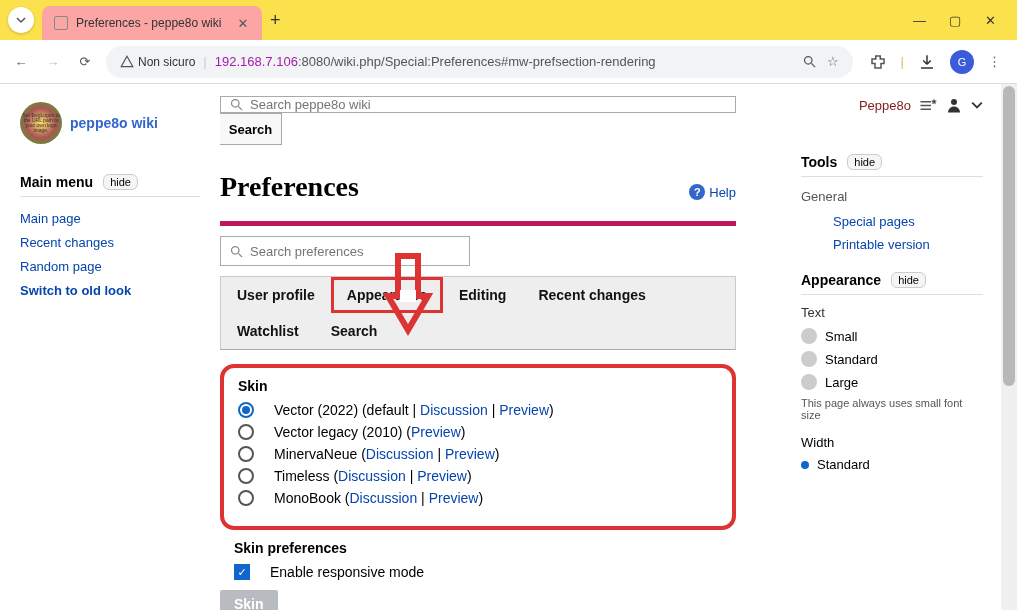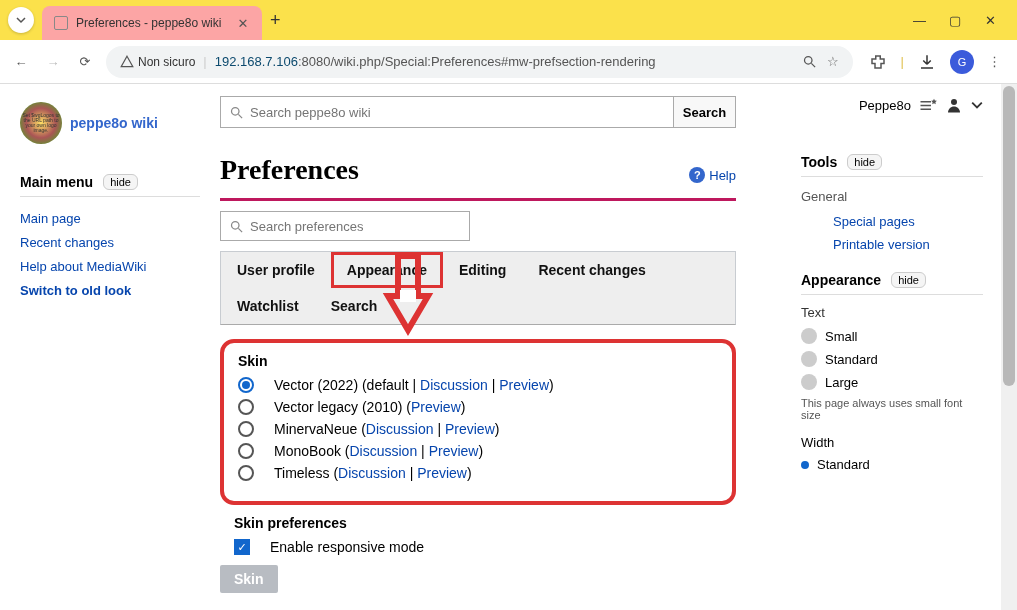--- a/index.html
+++ b/index.html
@@ -16,21 +16,21 @@
   .window-controls { margin-left: auto; display: flex; gap: 22px; padding-right: 10px; }
   .win-btn { width: 14px; color: #333; cursor: pointer; }
   
   .browser-toolbar { height: 44px; background: #fff; border-bottom: 1px solid #ddd; display: flex; align-items: center; padding: 0 10px; gap: 10px; }
   .nav-btn { width: 22px; color: #555; text-align: center; cursor: pointer; }
   .nav-btn.disabled { color: #bbb; }
   .addr-bar { flex: 1; height: 32px; background: #f1f3f4; border-radius: 16px; display: flex; align-items: center; padding: 0 14px; gap: 8px; }
   .secure-badge { display: flex; align-items: center; gap: 4px; color: #333; font-size: 12px; }
   .secure-badge svg { width: 14px; height: 14px; }
   .url-text { color: #555; font-size: 13px; }
-  .url-text .host { color: #0c4a6e; }
+  .url-text .host { color: #a21caf; }
   .addr-right { margin-left: auto; display: flex; gap: 10px; align-items: center; }
   .toolbar-right { display: flex; align-items: center; gap: 14px; padding: 0 6px; }
   .ext-icon { width: 18px; color: #555; }
   .profile-badge { width: 24px; height: 24px; background: #3b5bdb; border-radius: 12px; color: #fff; display: flex; align-items: center; justify-content: center; font-size: 11px; }
   
   
   .page-wrap { display: flex; height: calc(610px - 84px); overflow: hidden; position: relative; }
   .scroll-gutter { width: 16px; background: #f0f0f0; position: absolute; right: 0; top: 0; bottom: 0; }
   .scroll-thumb { width: 12px; margin: 2px auto; background: #b8b8b8; border-radius: 6px; height: 300px; }
   
@@ -39,26 +39,26 @@
   .logo-img { width: 42px; height: 42px; border-radius: 21px; background: radial-gradient(circle, #ffe066 0%, #a55 50%, #4a2 90%); position: relative; font-size: 5px; color:#333; display:flex; align-items:center; justify-content:center; text-align:center; line-height:1; overflow:hidden; }
   .wiki-name { color: #3366cc; font-weight: bold; font-size: 14px; }
   .mm-head { display: flex; align-items: center; gap: 10px; margin-bottom: 14px; border-bottom: 1px solid #ddd; padding-bottom: 6px; }
   .mm-title { font-weight: bold; font-size: 14px; }
   .hide-btn { background: #f5f5f5; border: 1px solid #ccc; padding: 1px 6px; font-size: 11px; border-radius: 6px; cursor: pointer; }
   .mm-links { display: flex; flex-direction: column; gap: 9px; }
   .mm-links a { color: #0645ad; text-decoration: none; font-size: 13px; }
   .mm-links a.bold { font-weight: bold; }
   
   .center-col { flex: 1; padding: 12px 24px 0 0; max-width: 540px; }
-  .top-search-row { display: flex; gap: 0; margin-bottom: 26px; }
+  .top-search-row { display: flex; gap: 0; margin-bottom: 26px; flex-direction: column; }
   .search-wiki { flex: 1; height: 32px; border: 1px solid #aaa; display: flex; align-items: center; padding: 0 8px; gap: 6px; }
   .search-wiki input { border: none; outline: none; flex: 1; font-size: 13px; background: transparent; }
   .search-btn { width: 62px; height: 32px; border: 1px solid #aaa; border-left: none; background: #f8f8f8; font-weight: bold; font-size: 13px; cursor: pointer; }
   
-  .page-title-row { display: flex; align-items: baseline; border-bottom: 3px solid #be185d; padding-bottom: 12px; margin-bottom: 10px; }
+  .page-title-row { display: flex; align-items: baseline; border-bottom: 5px solid #be185d; padding-bottom: 18px; margin-bottom: 10px; }
   .page-title { font-family: Georgia, serif; font-size: 28px; }
   .help-link { margin-left: auto; color: #0645ad; text-decoration: none; font-size: 13px; display: flex; align-items: center; gap: 4px; }
   .help-icon { width: 16px; height: 16px; background: #3366cc; border-radius: 8px; color: #fff; display: flex; align-items: center; justify-content: center; font-size: 11px; font-weight: bold; }
   
   .pref-search { width: 250px; height: 30px; border: 1px solid #aaa; display: flex; align-items: center; padding: 0 8px; gap: 6px; margin-bottom: 10px; }
   .pref-search input { border: none; outline: none; flex: 1; font-size: 13px; background: transparent; }
   
   .tabs { background: #eee; border: 1px solid #c8ccd1; border-bottom: 1px solid #aaa; display: flex; flex-wrap: wrap; }
   .tab-item { padding: 10px 16px; font-size: 14px; font-weight: bold; color: #111; cursor: pointer; }
   .tab-item.active { background: #eee; }
@@ -73,21 +73,21 @@
   .radio.checked::after { content: ""; width: 8px; height: 8px; background: #1166cc; border-radius: 50%; }
   
   .skin-prefs { margin-top: 10px; padding: 0 14px; }
   .checkbox { width: 16px; height: 16px; background: #1166cc; display: inline-flex; align-items: center; justify-content: center; color: #fff; font-size: 11px; cursor:pointer; }
   
   .save-row { margin-top: 10px; }
   .save-btn { background: #b8bcc2; color: #fff; padding: 6px 14px; border: none; font-weight: bold; border-radius: 2px; font-size: 14px; }
   
   .right-col { width: 200px; padding: 12px 18px 0 0; margin-left: auto; margin-right: 16px; }
   .user-row { display: flex; align-items: center; gap: 8px; justify-content: flex-end; margin-bottom: 40px; }
-  .user-link { color: #000000; font-size: 13px; text-decoration: none; }
+  .user-link { color: #7f1d1d; font-size: 13px; text-decoration: none; }
   .watchlist-star { color: #555; }
   .person-ico { width: 18px; color: #333; }
   
   .tools-head { display: flex; align-items: center; gap: 10px; border-bottom: 1px solid #ddd; padding-bottom: 6px; margin-bottom: 12px; }
   .tools-title { font-weight: bold; font-size: 14px; }
   .tools-sub { color: #555; font-size: 13px; margin-bottom: 10px; }
   .tools-links { display: flex; flex-direction: column; gap: 8px; margin-bottom: 20px; margin-left: 32px; }
   .tools-links a { color: #0645ad; text-decoration: none; font-size: 13px; }
   
   .appear-head { display: flex; align-items: center; gap: 10px; border-bottom: 1px solid #ddd; padding-bottom: 6px; margin-bottom: 10px; }
@@ -169,21 +169,21 @@
       <div class="logo-img">Set $wgLogos to the URL path to your own logo image.</div>
       <span class="wiki-name">peppe8o wiki</span>
     </div>
     <div class="mm-head">
       <span class="mm-title">Main menu</span>
       <span class="hide-btn">hide</span>
     </div>
     <div class="mm-links">
       <a href="#">Main page</a>
       <a href="#">Recent changes</a>
-      <a href="#">Help about MediaWiki</a>
+      <a href="#">Random page</a>
       <a href="#" class="bold">Switch to old look</a>
     </div>
   </div>
 
   <div class="center-col">
     <div class="top-search-row">
       <div class="search-wiki">
         <svg class="mag-icon" viewBox="0 0 24 24">
             <circle cx="10" cy="10" r="6" fill="none" stroke="#888" stroke-width="2"></circle>
             <line x1="15" y1="15" x2="21" y2="21" stroke="#888" stroke-width="2"></line>
@@ -227,25 +227,25 @@
       <div class="skin-row">
         <span class="radio"></span>
         <span><span>Vector legacy (2010)</span><span> (</span><a href="#">Preview</a><span>)</span></span>
       </div>
       <div class="skin-row">
         <span class="radio"></span>
         <span><span>MinervaNeue</span><span> (</span><a href="#">Discussion</a><span> | </span><a href="#">Preview</a><span>)</span></span>
       </div>
       <div class="skin-row">
         <span class="radio"></span>
+        <span><span>Timeless</span><span> (</span><a href="#">Discussion</a><span> | </span><a href="#">Preview</a><span>)</span></span>
+      </div>
+      <div class="skin-row">
+        <span class="radio"></span>
         <span><span>MonoBook</span><span> (</span><a href="#">Discussion</a><span> | </span><a href="#">Preview</a><span>)</span></span>
-      </div>
-      <div class="skin-row">
-        <span class="radio"></span>
-        <span><span>Timeless</span><span> (</span><a href="#">Discussion</a><span> | </span><a href="#">Preview</a><span>)</span></span>
       </div>
     </div>
 
     <div class="skin-prefs">
       <div class="section-h">Skin preferences</div>
       <div class="skin-row">
         <span class="checkbox">✓</span>
         <span>Enable responsive mode</span>
       </div>
     </div>

